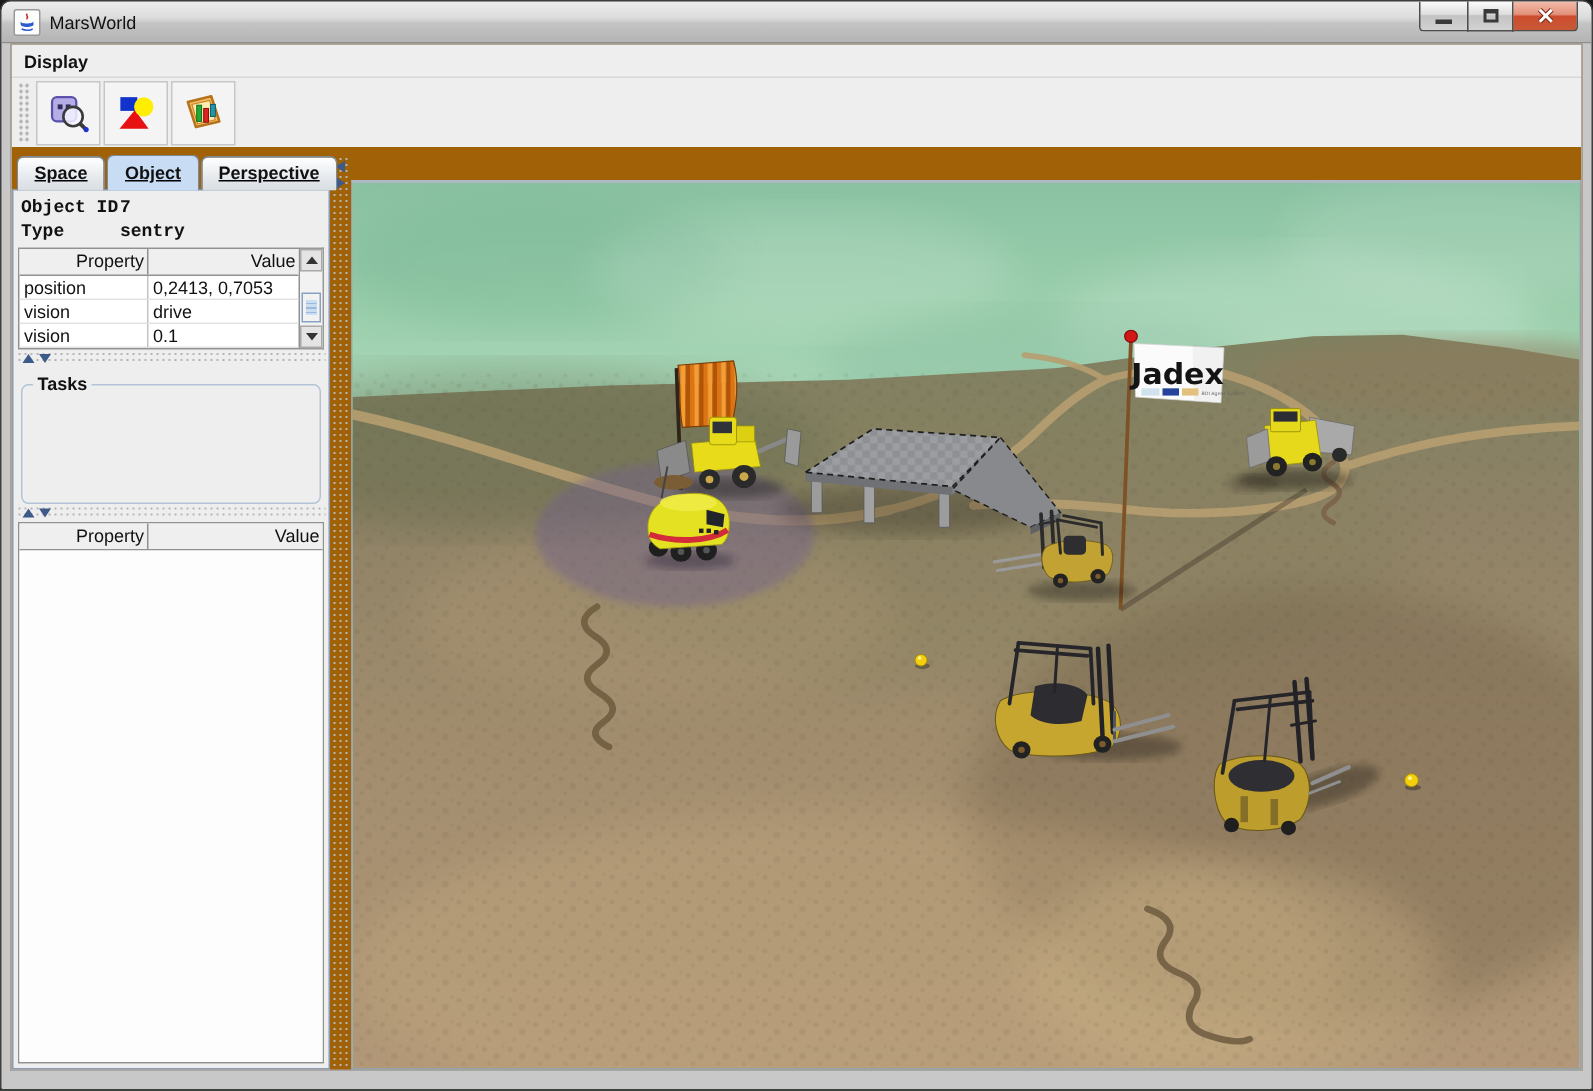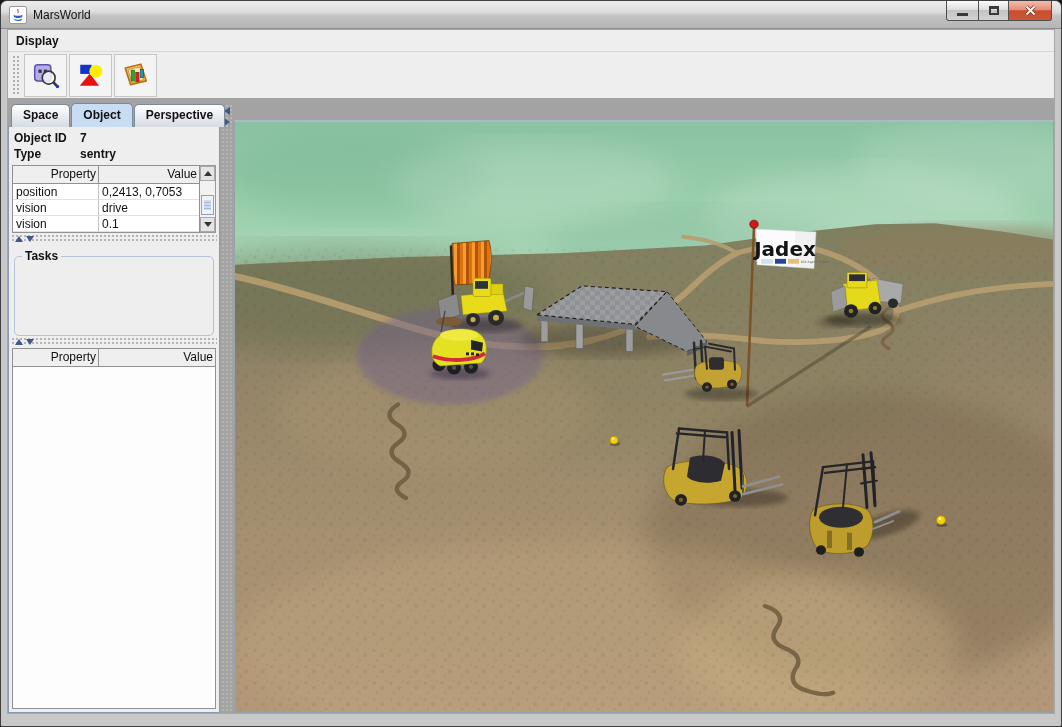--- a/index.html
+++ b/index.html
@@ -18,39 +18,39 @@
           background:linear-gradient(180deg,#fbfbfb,#dedede 45%,#c3c3c3 50%,#d2d2d2);
           display:flex; align-items:center; justify-content:center; }
   .ctrl.min { width:33px; border-radius:0 0 0 3px; }
   .ctrl.max { width:31px; }
   .ctrl.close { width:44px; border-radius:0 0 3px 0;
           background:linear-gradient(180deg,#f3bcab 0%,#e3907a 45%,#cd4c2e 52%,#c75a37 100%); }
   .glyph-min { width:11px; height:3px; background:#3a3a3a; margin-top:8px; }
   .glyph-max { width:10px; height:9px; border:2px solid #3a3a3a; border-top-width:3px; }
   
   .frame-body { position:absolute; top:28px; left:6px; right:6px; bottom:12px;
-                background:#a3a3a3; border:1px solid #a7a7a7; display:flex; flex-direction:column; }
+                background:#a16207; border:1px solid #a7a7a7; display:flex; flex-direction:column; }
   .menubar { height:22px; background:#eeeeee; border-bottom:1px solid #d7d7d7; display:flex; align-items:center; }
   .menu-item { font-size:12px; font-weight:bold; color:#111; padding:2px 8px; }
   .toolbar { height:46px; background:#eeeeee; display:flex; align-items:center; padding-left:4px; }
   .tb-handle { width:8px; height:40px; margin-right:4px;
                background-image:radial-gradient(circle,#b2b2b2 1px,transparent 1.2px); background-size:4px 4px; }
   .tb-btn { width:43px; height:43px; border:1px solid #c6c6c6; background:#f4f4f4; margin-right:2px;
             display:flex; align-items:center; justify-content:center; }
   
   .main { flex:1; min-height:0; display:flex; }
   .sidebar { width:212px; display:flex; flex-direction:column; padding-top:6px; }
-  .tabs { height:23px; display:flex; padding-left:3px; position:relative; z-index:2; }
+  .tabs { height:23px; display:flex; padding-left:3px; position:relative; z-index:2;text-decoration:underline; }
   .tab { font-size:12px; font-weight:bold; color:#111; padding:3px 11px 2px;
          border:1px solid #7a8a99; border-bottom:none; border-radius:5px 5px 0 0; margin-right:1px;
          background:linear-gradient(180deg,#ffffff,#e2e6ea 70%,#d8dde2); }
   .tab.sel { background:#c8ddf4; padding-top:4px; margin-top:-1px; }
   .tabpanel { flex:1; min-height:0; border:1px solid #8a9ab0; background:#eeeeee; margin-top:-1px;
               display:flex; flex-direction:column; padding:2px; }
-  .objinfo { padding:1px 3px 2px; }
+  .objinfo { padding:1px 3px 2px;font-family:Liberation Mono, monospace; }
   .objrow { display:flex; font-size:12px; font-weight:bold; color:#111; height:16px; align-items:center; }
   .objrow .lab { width:66px; }
   
   .ptwrap { display:flex; margin:1px 1px 0; }
   .ptable { flex:1; border:1px solid #919191; background:#fff; }
   .pt-head { display:grid; grid-template-columns:86px 1fr; background:#efefef; border-bottom:1px solid #919191; }
   .pt-head > div { font-size:12px; color:#111; text-align:right; padding:1px 2px; border-right:1px solid #919191; height:17px; }
   .pt-head > div:last-child { border-right:none; }
   .pt-row { display:grid; grid-template-columns:86px 1fr; }
   .pt-row > div { font-size:12px; color:#111; padding:0 3px; height:16px; line-height:16px;

